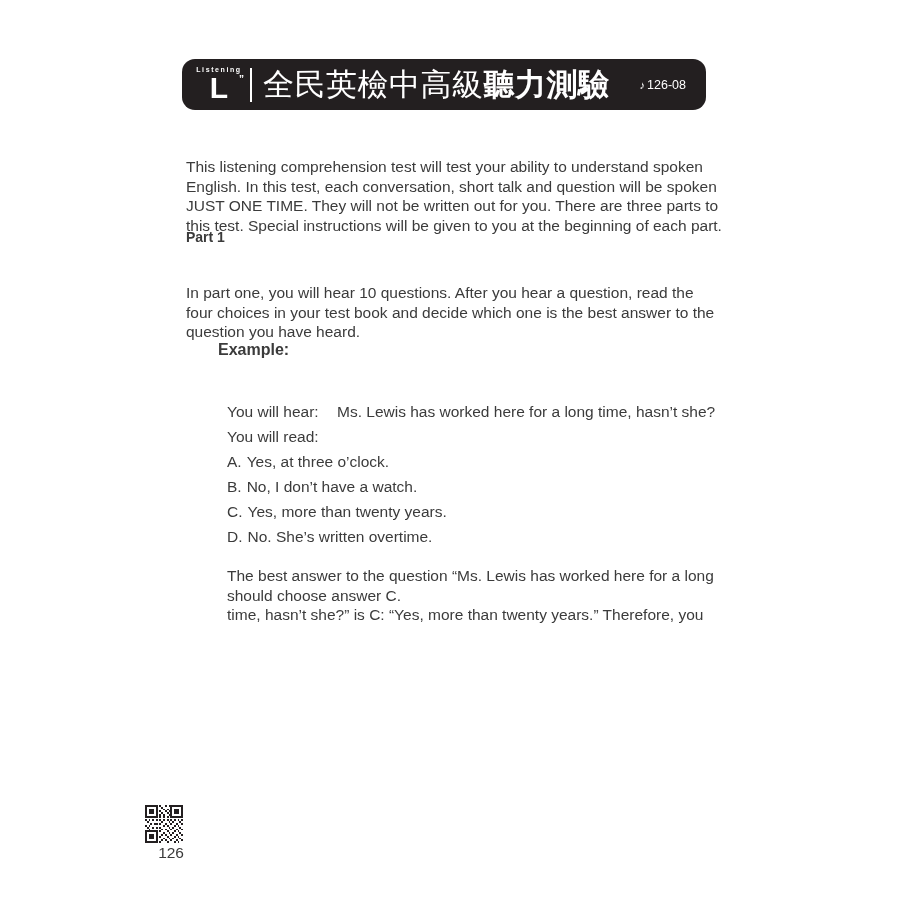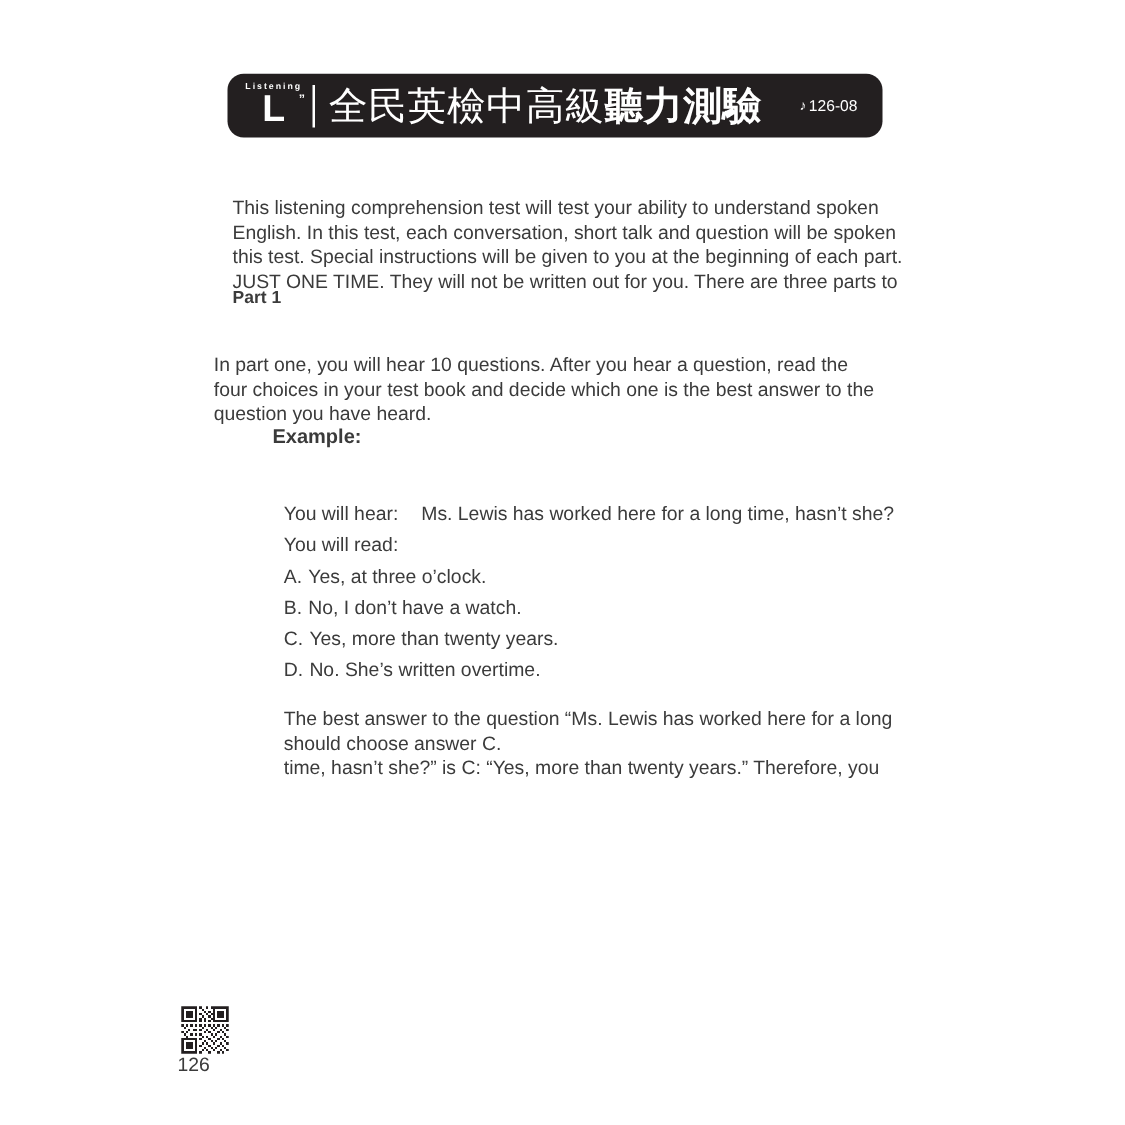--- a/index.html
+++ b/index.html
@@ -88,21 +88,21 @@
     white-space: nowrap;
     margin-top: 36px;
   }
   #intro   { left: 186px; top: 121px; }
   #part1-heading {
     position: absolute;
     left: 186px; top: 227px;
     font-size: 14px; font-weight: bold;
     line-height: 20px;
   }
-  #part1-body { left: 171px; top: 247px; }
+  #part1-body { left: 186px; top: 247px; }
 
   #example-heading {
     position: absolute;
     left: 218px; top: 340px;
     font-size: 16px; font-weight: bold;
     line-height: 19.5px;
   }
   #example-lines { left: 227px; top: 366px; }
   #example-lines .row { line-height: 19.5px; margin-bottom: 5.5px; }
   .hear-label { display: inline-block; width: 110px; }
@@ -113,21 +113,21 @@
   
   .qr {
     position: absolute;
     left: 145px; top: 805px;
     width: 38px; height: 38px;
   }
   .page-number {
     position: absolute;
     left: 142px; top: 843px;
     width: 42px;
-    text-align: left;
+    text-align: right;
     font-size: 15.5px;
     line-height: 19px;
   }
 </style>
 </head>
 <body>
 
 <div class="page">
 
   <div class="banner">
@@ -142,22 +142,22 @@
     </div>
     <div class="banner-audio">
       <span class="note">♪</span>
       <span>126-08</span>
     </div>
   </div>
 
   <div class="textblock" id="intro">
     <div>This listening comprehension test will test your ability to understand spoken</div>
     <div>English. In this test, each conversation, short talk and question will be spoken</div>
+    <div>JUST ONE TIME. They will not be written out for you. There are three parts to</div>
     <div>this test. Special instructions will be given to you at the beginning of each part.</div>
-    <div>JUST ONE TIME. They will not be written out for you. There are three parts to</div>
   </div>
 
   <div id="part1-heading">Part 1</div>
   <div class="textblock" id="part1-body">
     <div>In part one, you will hear 10 questions. After you hear a question, read the</div>
     <div>four choices in your test book and decide which one is the best answer to the</div>
     <div>question you have heard.</div>
   </div>
 
   <div id="example-heading">Example:</div>

